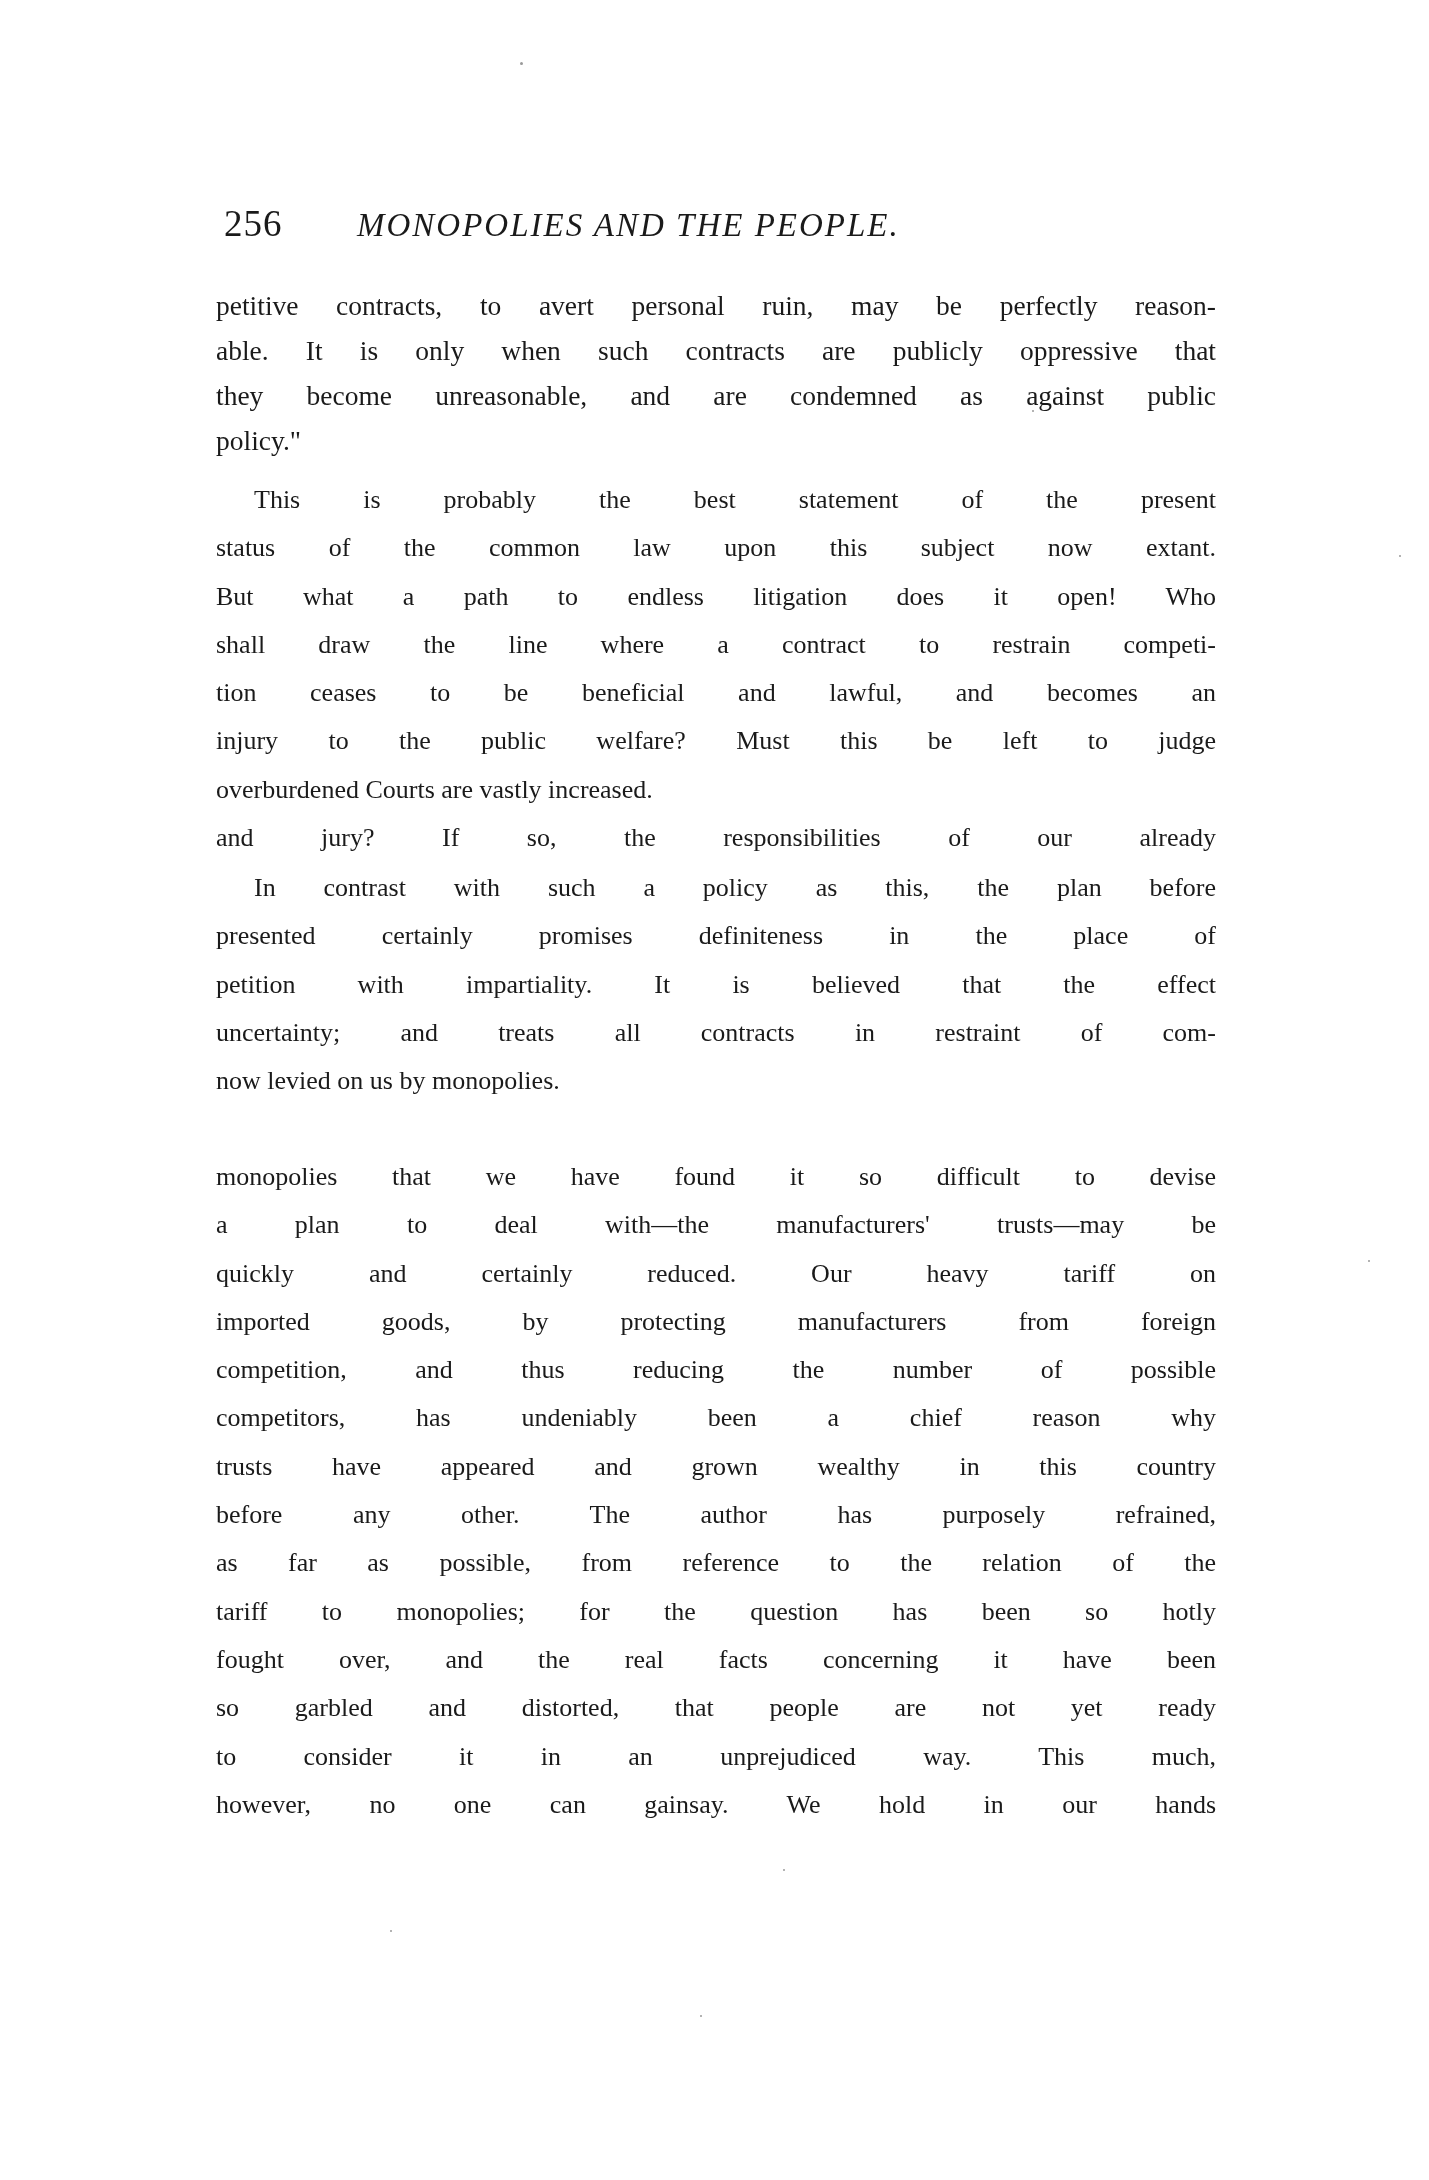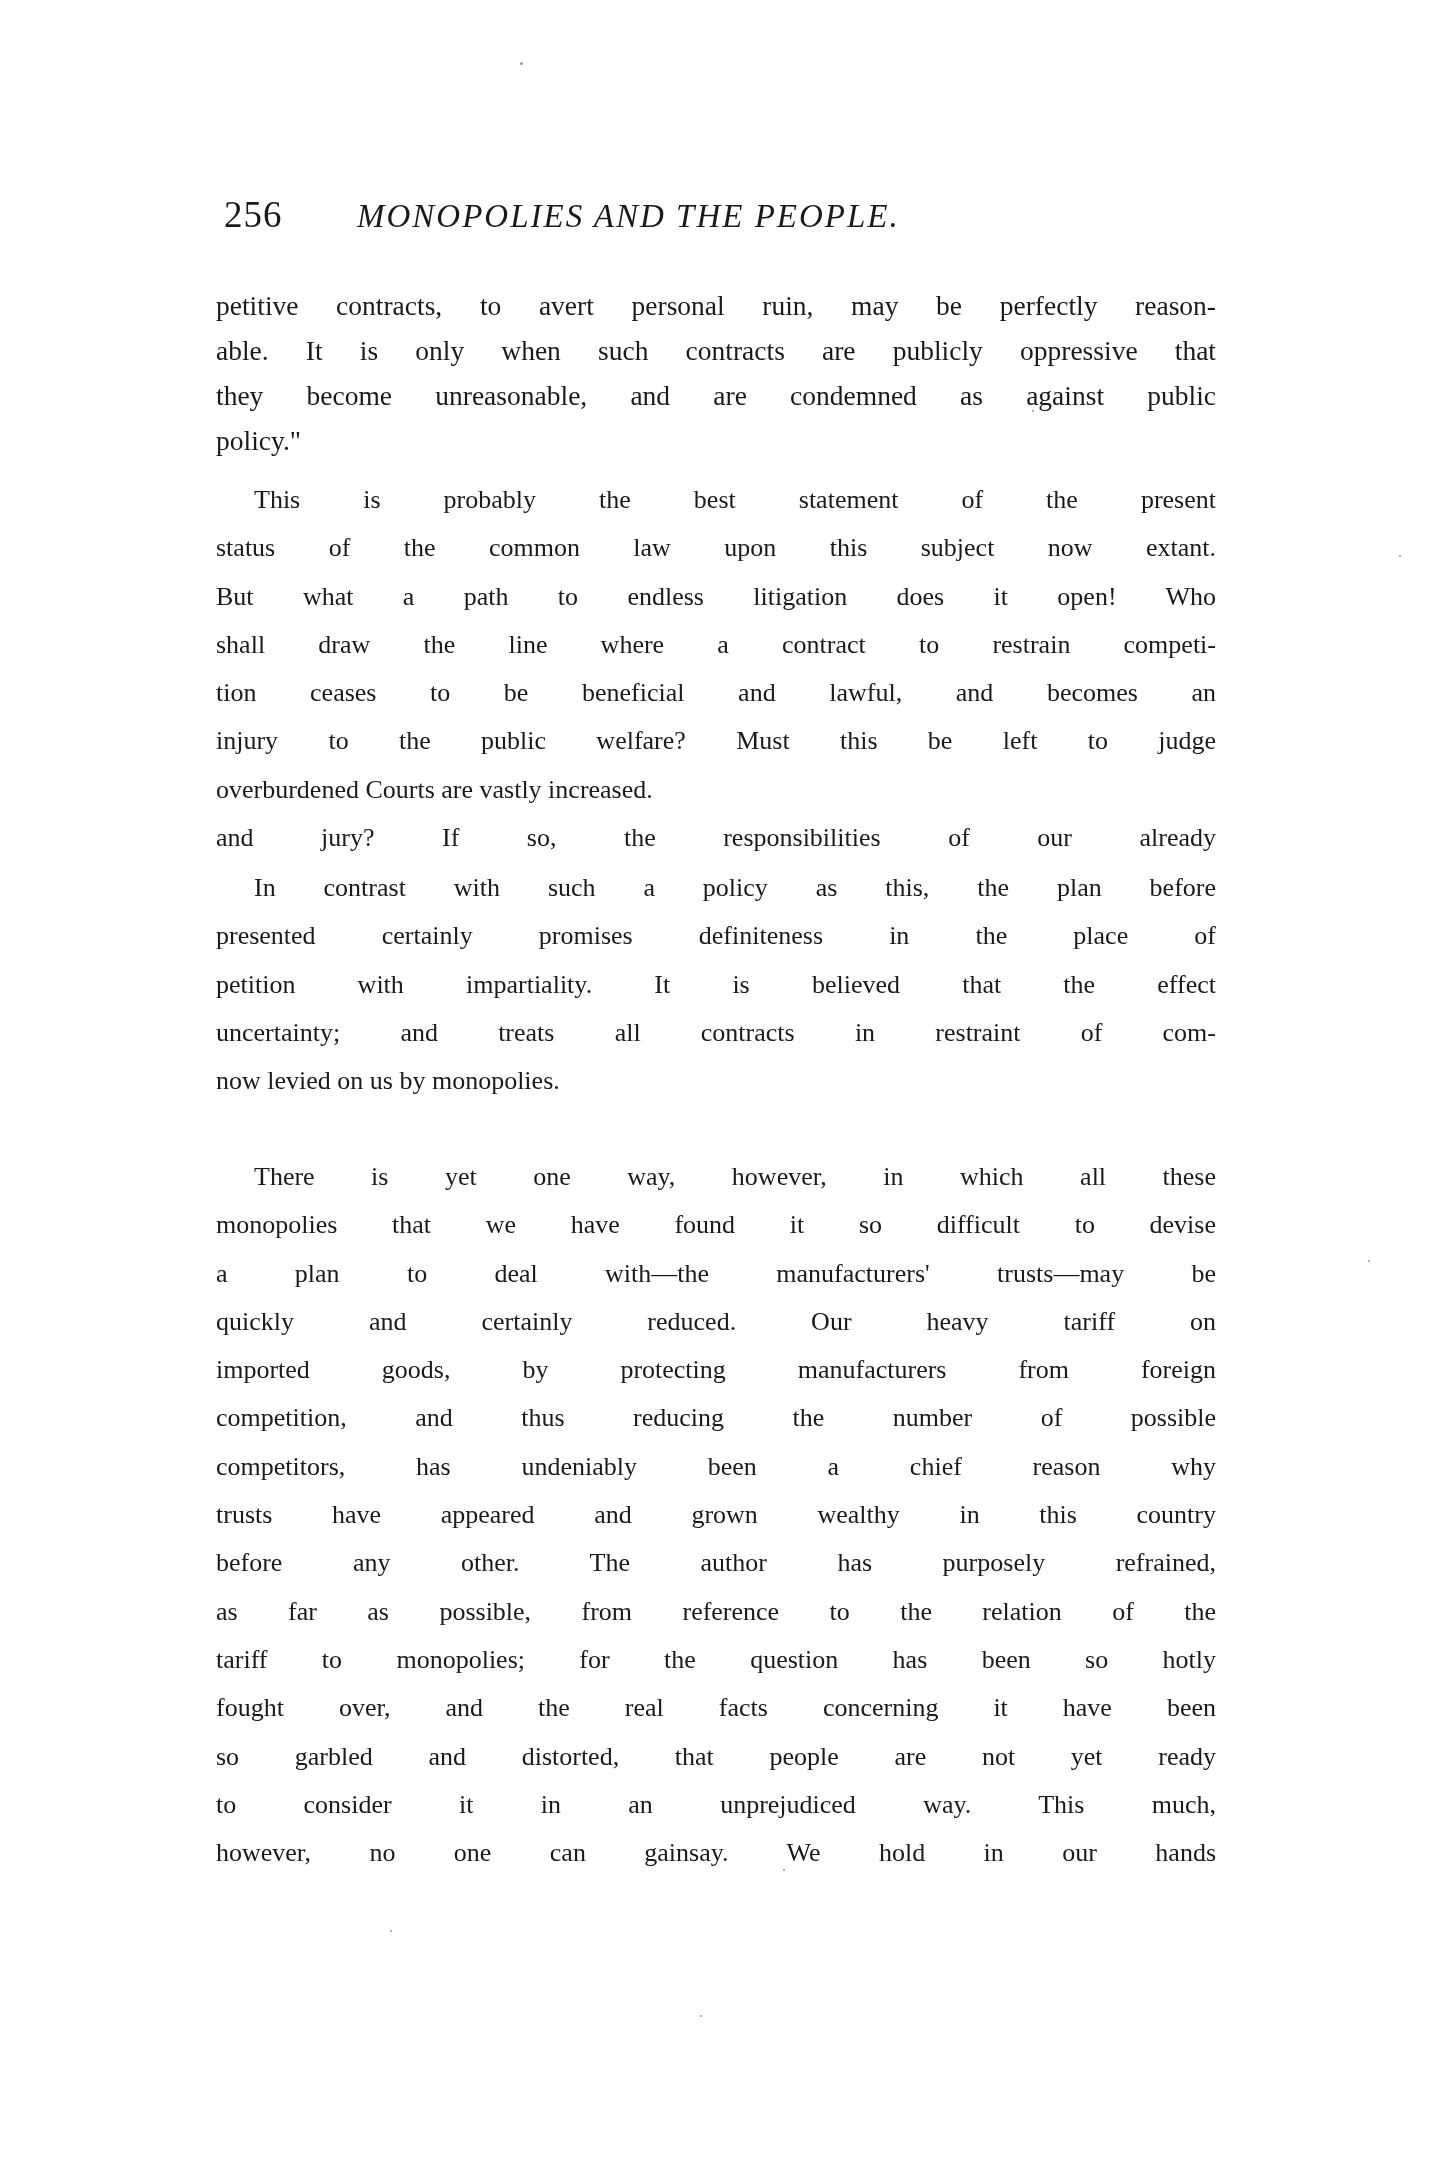--- a/index.html
+++ b/index.html
@@ -23,21 +23,21 @@
       height: 2180px;
       background: #ffffff;
     }
     .running-head {
       position: absolute;
       top: 190px;
       left: 224px;
       width: 1000px;
       height: 50px;
       font-size: 37px;
-      line-height: 50px;
+      line-height: 68px;
       white-space: nowrap;
     }
     .running-head .page-number {
       display: inline-block;
       width: 133px;
       letter-spacing: 1px;
     }
     .running-head .running-title {
       display: inline-block;
       font-style: italic;
@@ -115,21 +115,20 @@
 
   <div class="text-block body-text para2">
     <span class="line indent">In contrast with such a policy as this, the plan before</span>
     <span class="line">presented certainly promises definiteness in the place of</span>
     <span class="line">petition with impartiality. It is believed that the effect</span>
     <span class="line">uncertainty; and treats all contracts in restraint of com-</span>
     <span class="line last">now levied on us by monopolies.</span>
   </div>
 
   <div class="text-block body-text para3">
-    <span class="line indent">There is yet one way, however, in which all these</span>
     <span class="line">monopolies that we have found it so difficult to devise</span>
     <span class="line">a plan to deal with—the manufacturers' trusts—may be</span>
     <span class="line">quickly and certainly reduced. Our heavy tariff on</span>
     <span class="line">imported goods, by protecting manufacturers from foreign</span>
     <span class="line">competition, and thus reducing the number of possible</span>
     <span class="line">competitors, has undeniably been a chief reason why</span>
     <span class="line">trusts have appeared and grown wealthy in this country</span>
     <span class="line">before any other. The author has purposely refrained,</span>
     <span class="line">as far as possible, from reference to the relation of the</span>
     <span class="line">tariff to monopolies; for the question has been so hotly</span>

